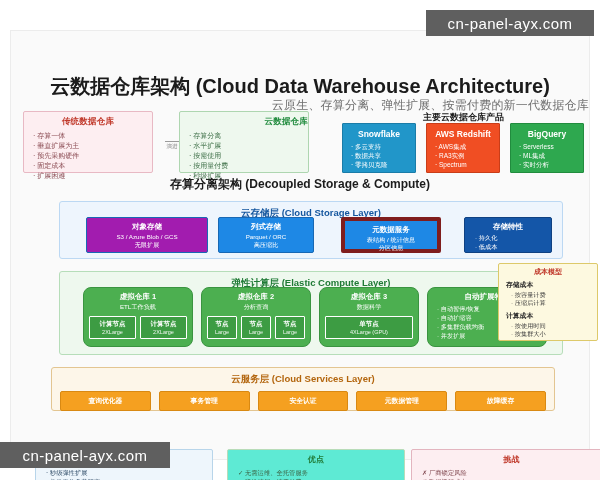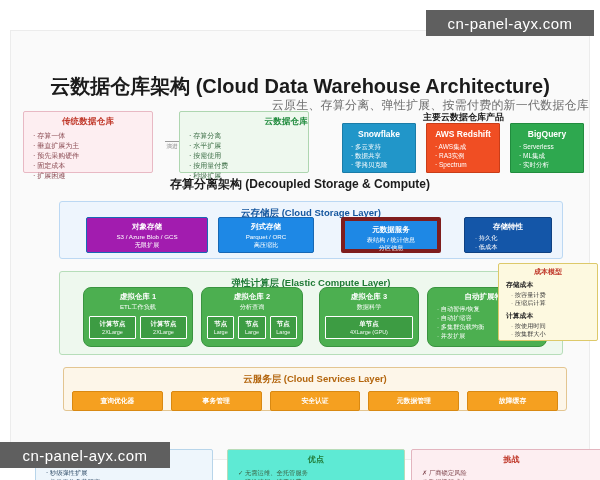--- a/index.html
+++ b/index.html
@@ -102,37 +102,37 @@
   .vw{position:absolute;top:256px;box-sizing:border-box;
     background:#4caf50;border:1px solid #3a9440;color:#ffffff;border-radius:8px;}
   .vw .vt{text-align:center;font-weight:bold;font-size:7.5px;margin-top:4px;}
   .vw .vs{text-align:center;font-size:6.2px;margin-top:1px;}
   .nodes{display:flex;gap:4px;justify-content:center;margin-top:4px;padding:0 5px;}
   .node{flex:1;background:#3d9c43;border:1px solid #ffffff;border-radius:1px;
     text-align:center;padding:3px 1px;}
   .node .nn{font-size:6.5px;font-weight:bold;}
   .node .nz{font-size:5.5px;opacity:.92;}
   .vw1{left:72px;width:110px;height:60px;}
-  .vw2{left:190px;width:102px;height:60px;}
+  .vw2{left:190px;width:110px;height:60px;}
   .vw3{left:308px;width:100px;height:60px;}
   .vw4{left:416px;width:120px;height:60px;}
   .vw4 .bl{font-size:6.2px;line-height:1.45;padding-left:9px;margin-top:3px;}
 
   
   .callout{
     position:absolute;left:487px;top:232px;width:100px;height:78px;
     background:#fdf9e0;border:1px solid #ddc96a;box-sizing:border-box;
     border-radius:2px;z-index:5;
   }
   .callout .co-title{text-align:center;font-size:7px;font-weight:bold;color:#c0392b;margin-top:3px;}
   .callout .co-h{font-size:6.8px;font-weight:bold;color:#2a2a2a;margin:3px 0 1px 7px;}
   .callout .bl{font-size:6.2px;line-height:1.35;padding-left:12px;color:#3a3a3a;}
 
   
-  .layer-services{left:52px;top:336px;width:504px;height:44px;
+  .layer-services{left:40px;top:336px;width:504px;height:44px;
     background:#fdf6e9;border:1px solid #e3c591;}
   .layer-services .layer-title{color:#b3650d;}
   .svc-row{display:flex;gap:8px;justify-content:center;margin-top:5px;padding:0 8px;}
   .svc{flex:1;background:#f5a020;border:1px solid #d98912;border-radius:2px;
     color:#ffffff;text-align:center;font-size:6.8px;font-weight:bold;padding:4px 0;}
 
   
   .bp{position:absolute;top:386px;height:58px;box-sizing:border-box;border-radius:2px;margin-top:32px;}
   .bp .panel-title{font-size:8px;margin:4px 0 3px 0;}
   .bp .bullets{font-size:6.3px;line-height:1.5;padding-left:10px;}

